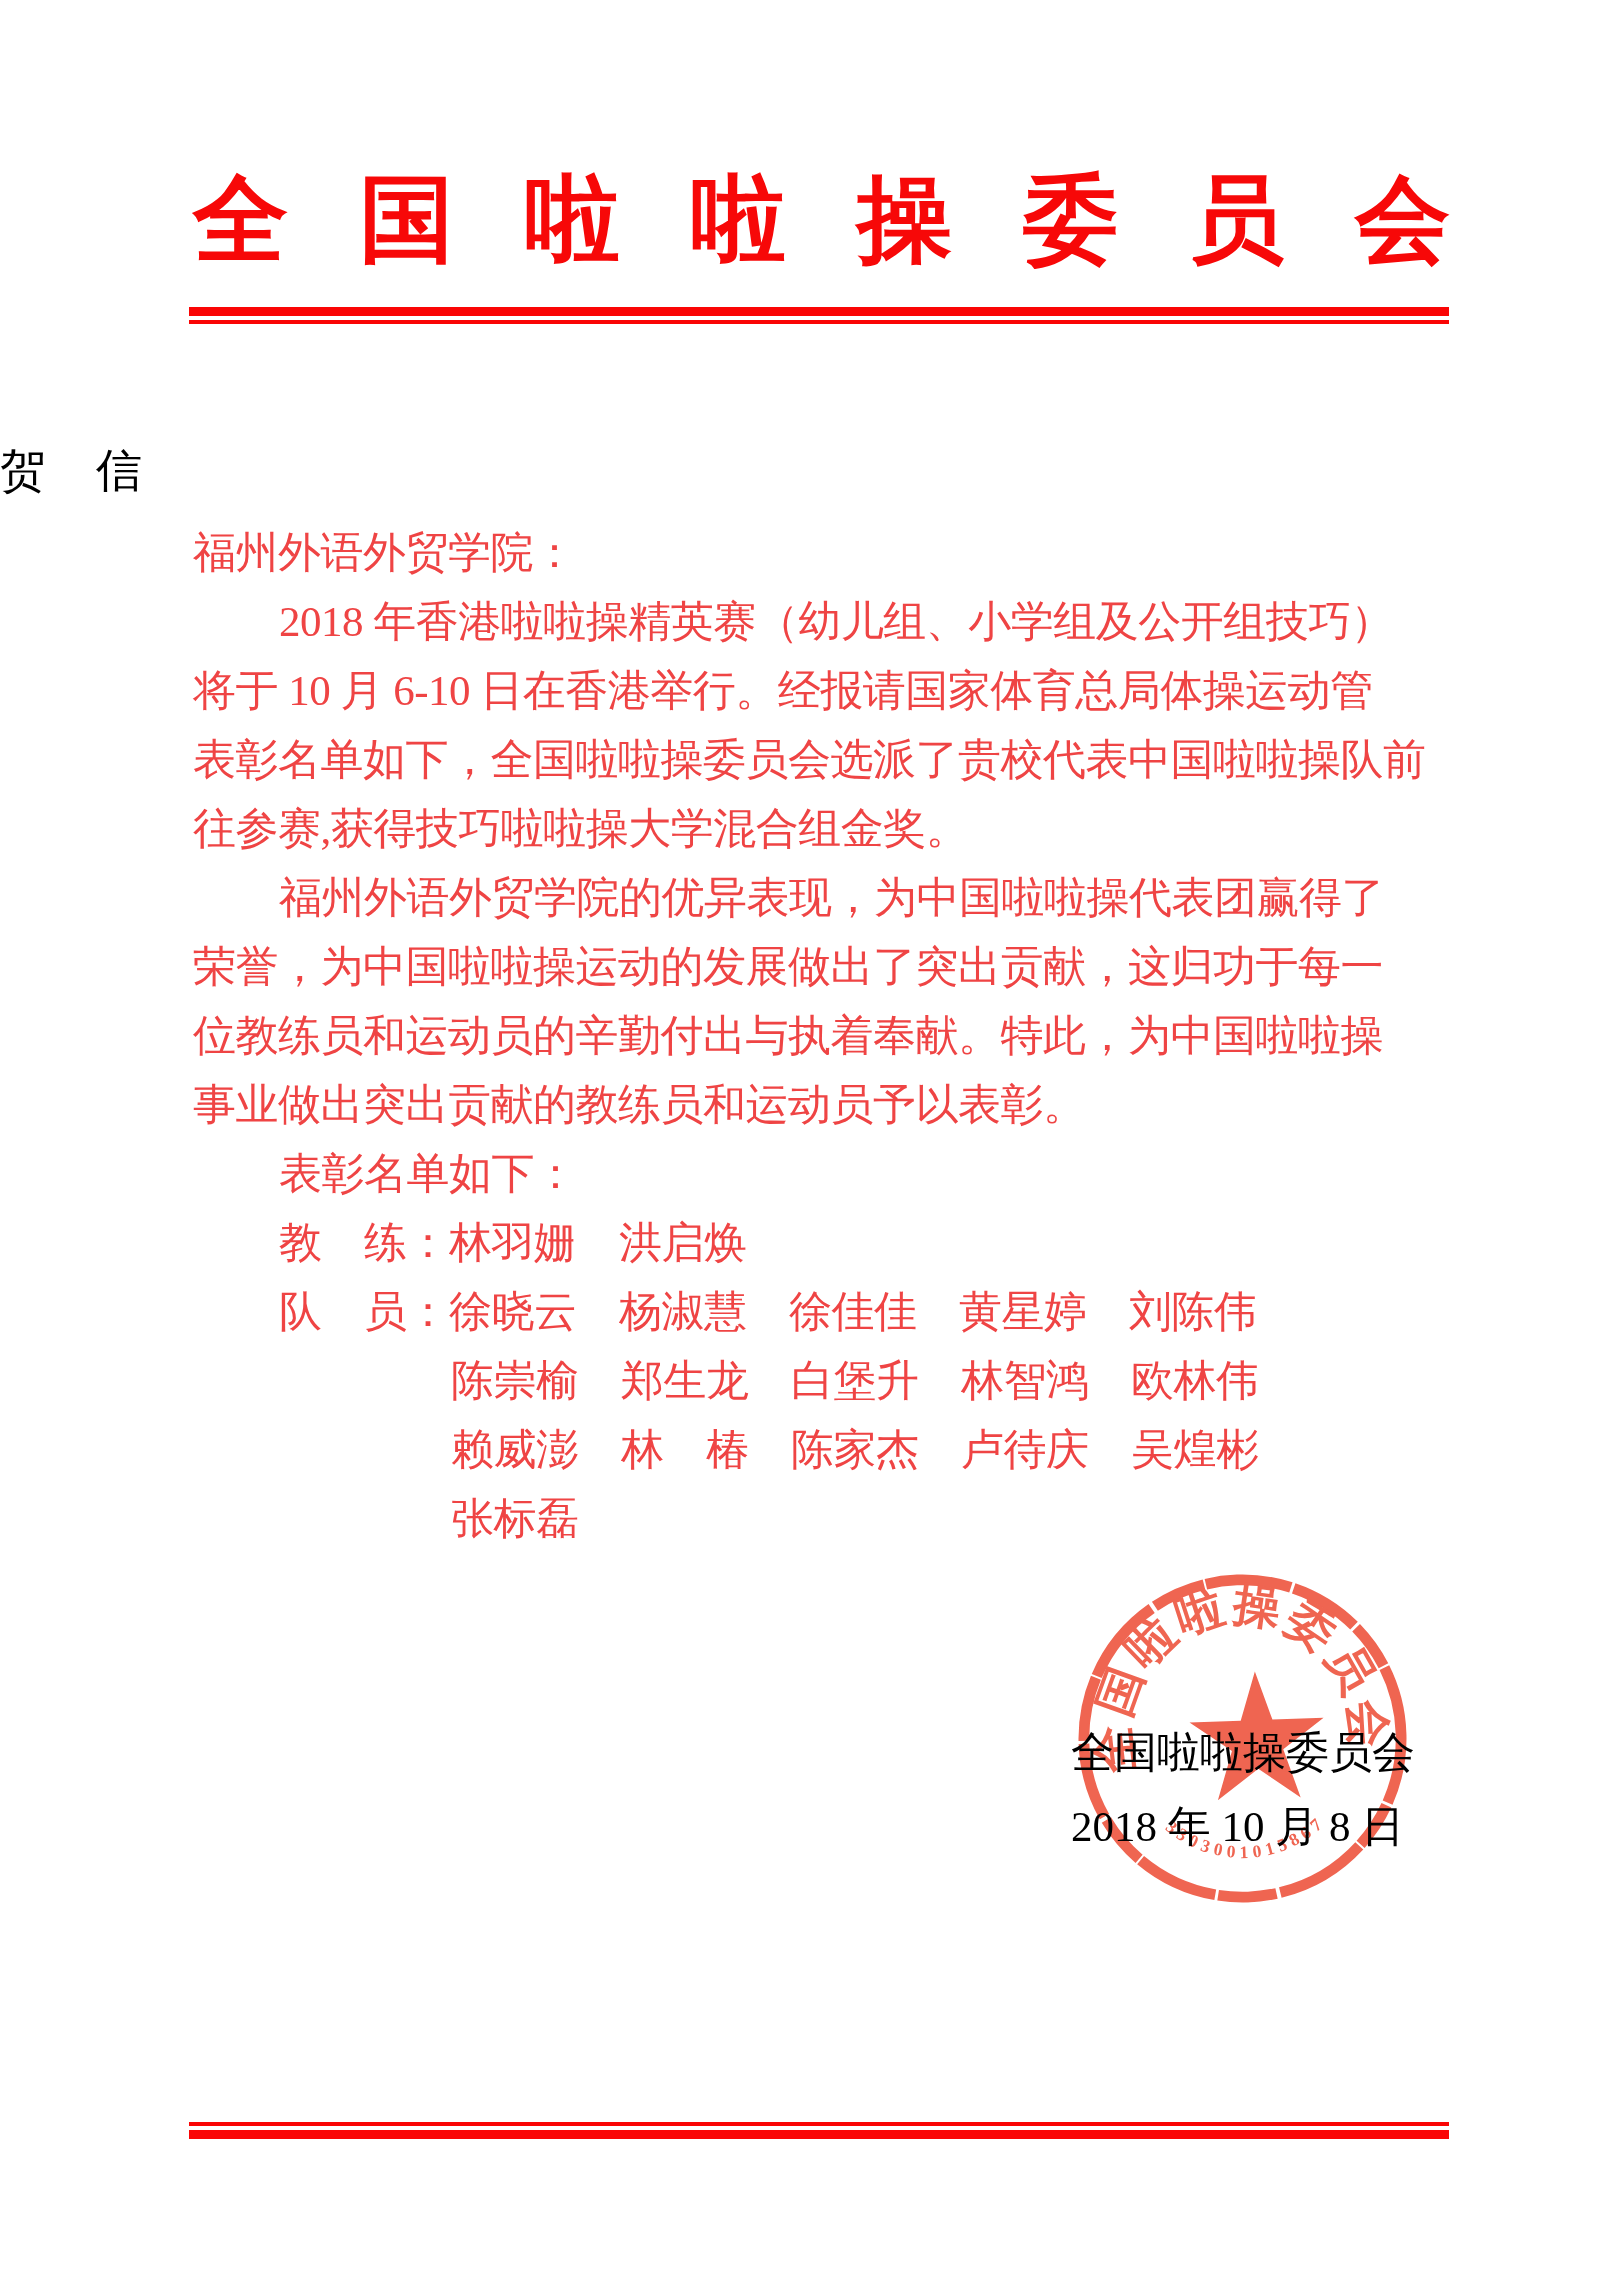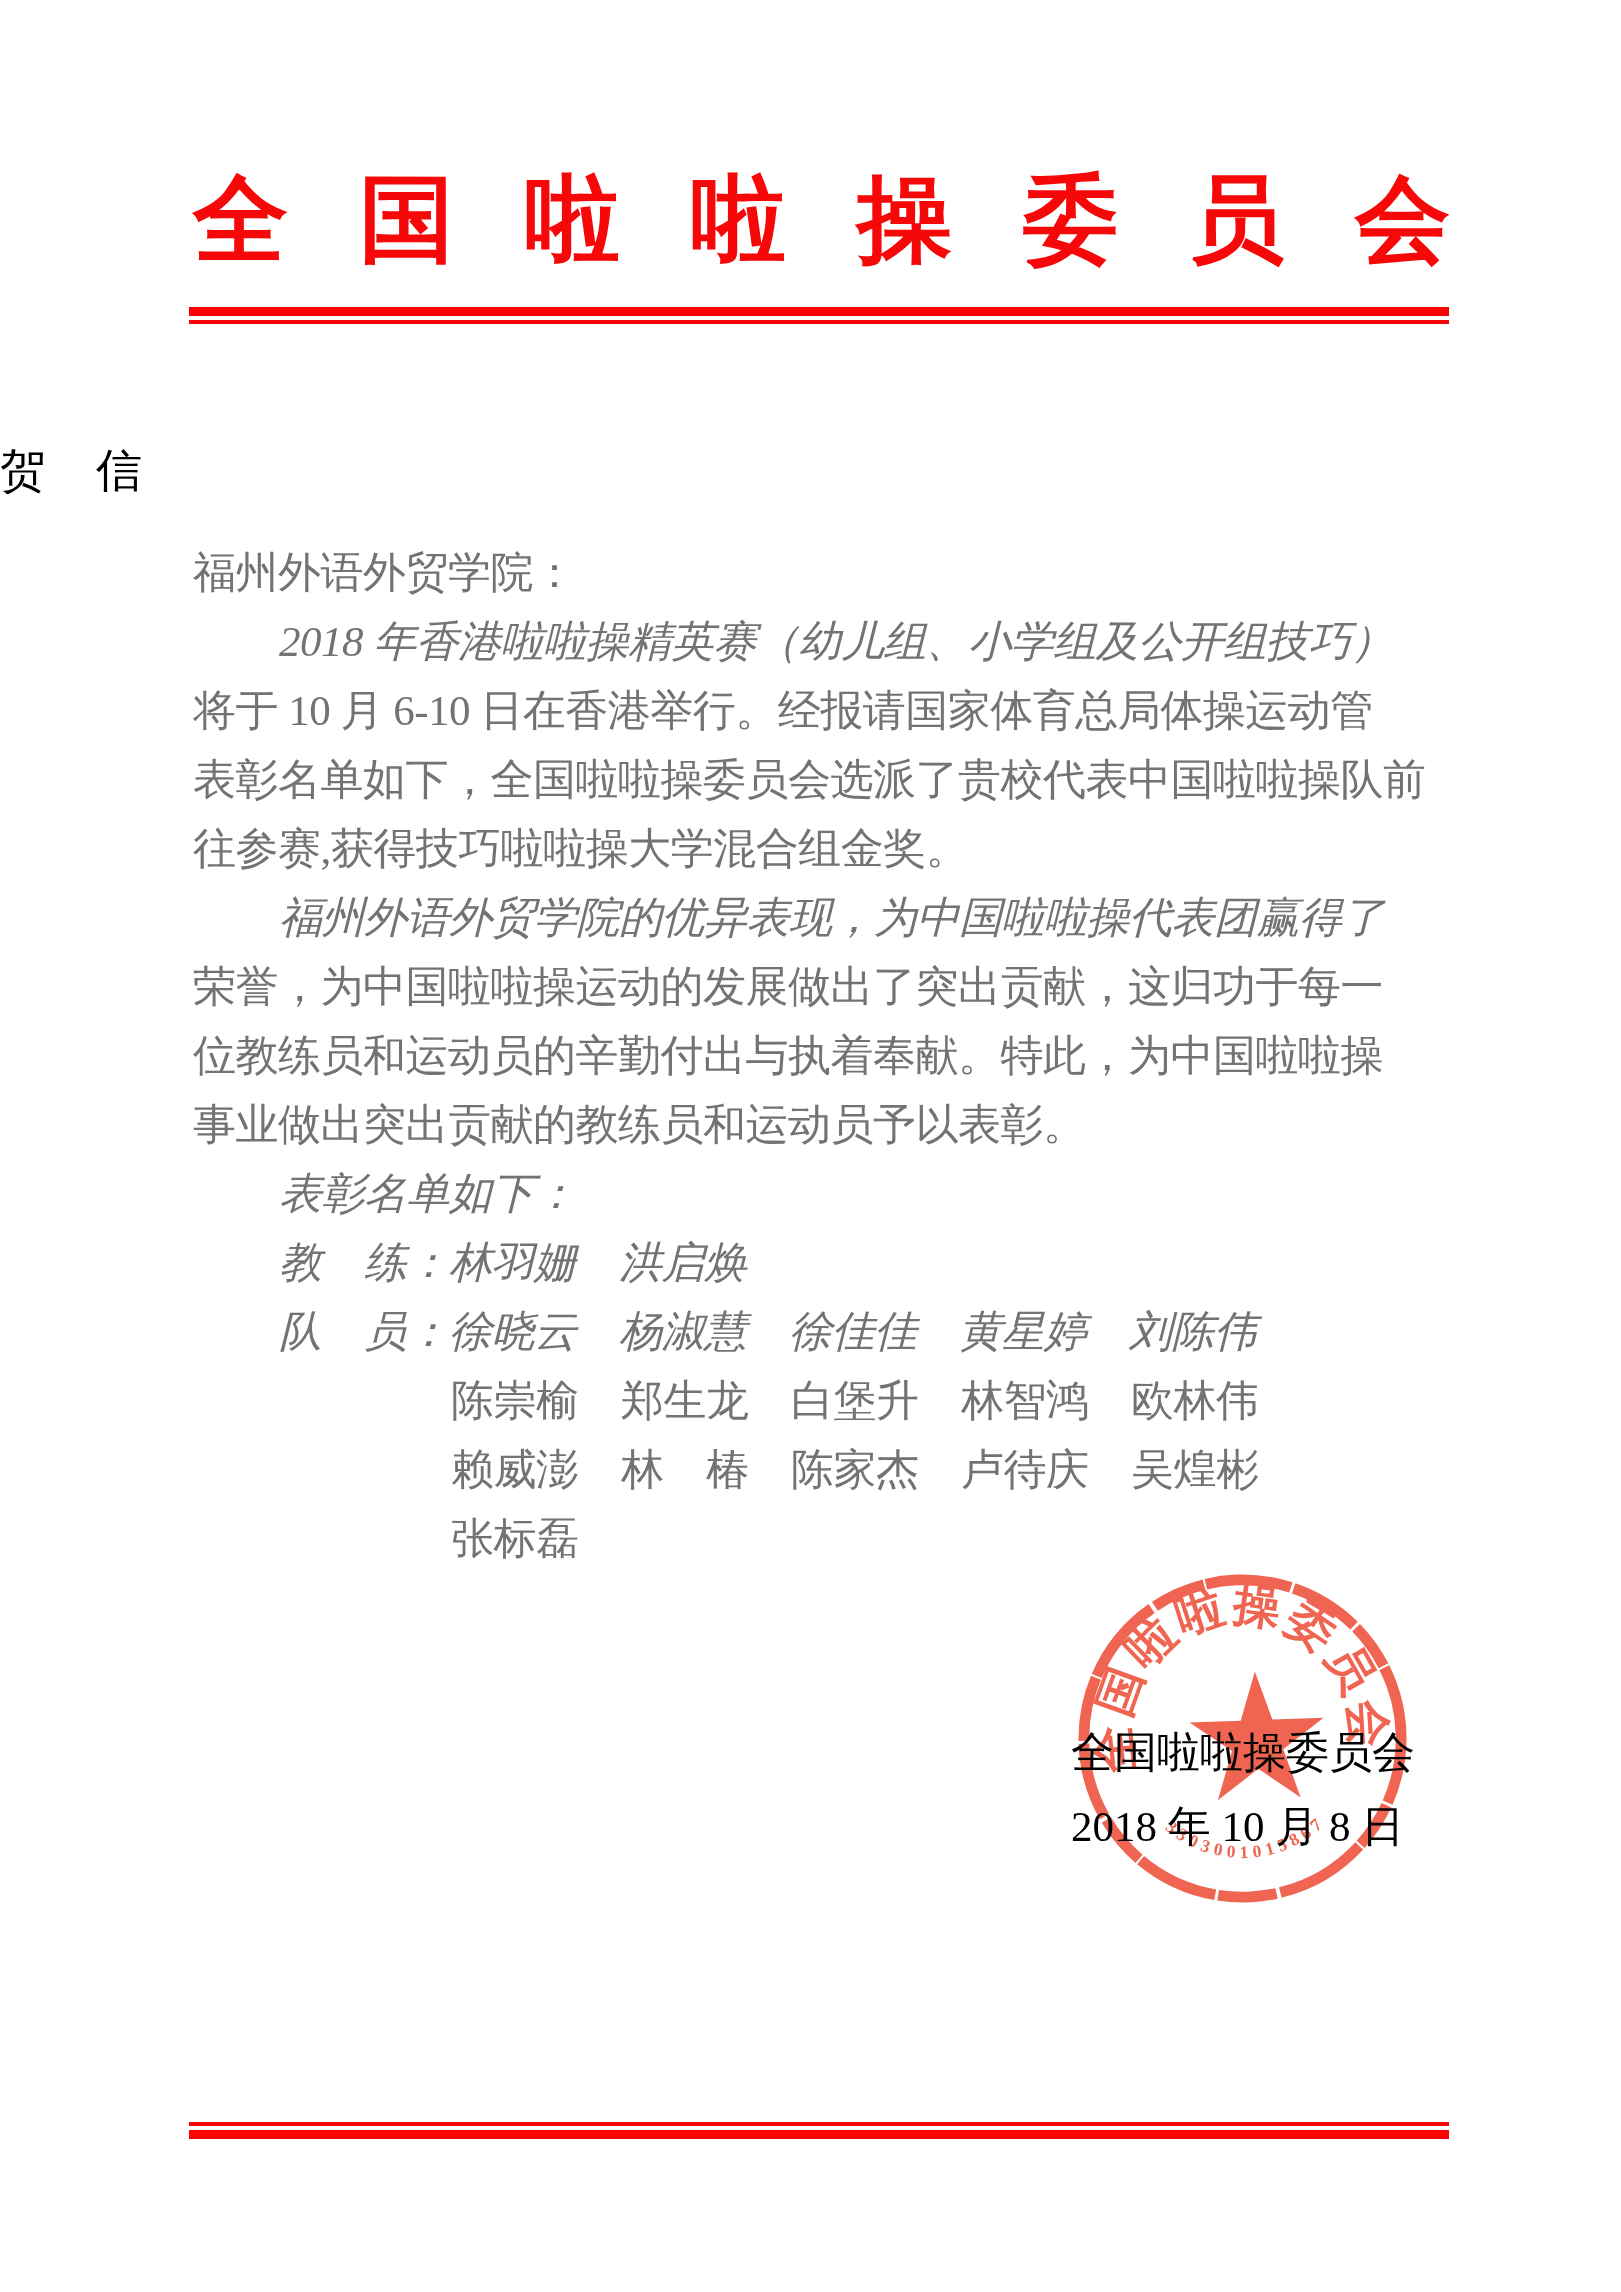--- a/index.html
+++ b/index.html
@@ -27,28 +27,28 @@
   .rule-bot-thin{top:2122px;height:3.9px;}
   .rule-bot-thick{top:2130px;height:8.8px;}
   
   .doc-title{
     position:absolute;left:0;top:443px;width:1621px;
     font-size:46px;line-height:55px;
     letter-spacing:2px;
     color:#000;
   }
   .body-text{
-    position:absolute;left:193px;top:538px;width:1247px;
+    position:absolute;left:193px;top:518px;width:1247px;
     font-size:43px;line-height:69px;
     letter-spacing:-0.5px;
-    color:#737373;
+    color:#ef4444;
     z-index:2;
   }
   .line{white-space:nowrap;}
-  .line.indent{text-indent:86px;font-style:italic;}
+  .line.indent{text-indent:86px;}
   .line.hang{padding-left:258px;}
   
   .sig-org{
     position:absolute;left:1071px;top:1728px;
     font-size:43px;line-height:1.15;white-space:nowrap;
     color:#000;z-index:2;
   }
   .sig-date{
     position:absolute;left:1071px;top:1802px;
     font-size:43px;line-height:1.15;white-space:nowrap;

